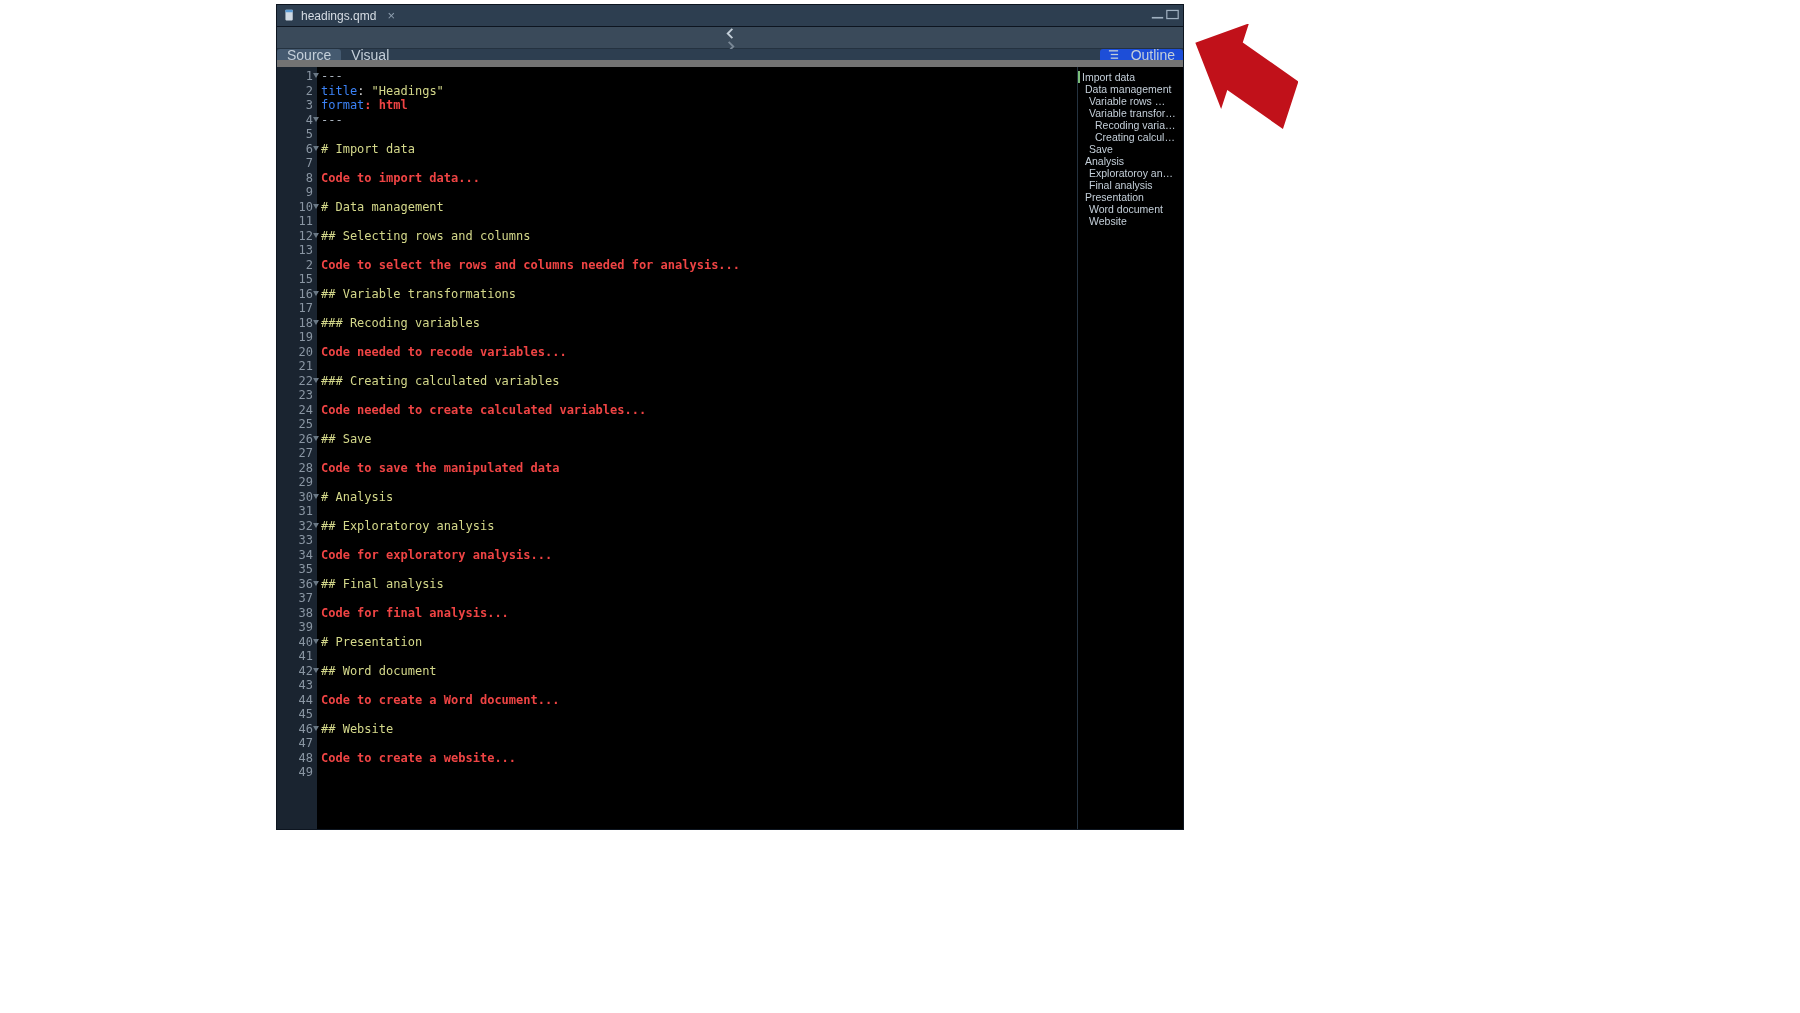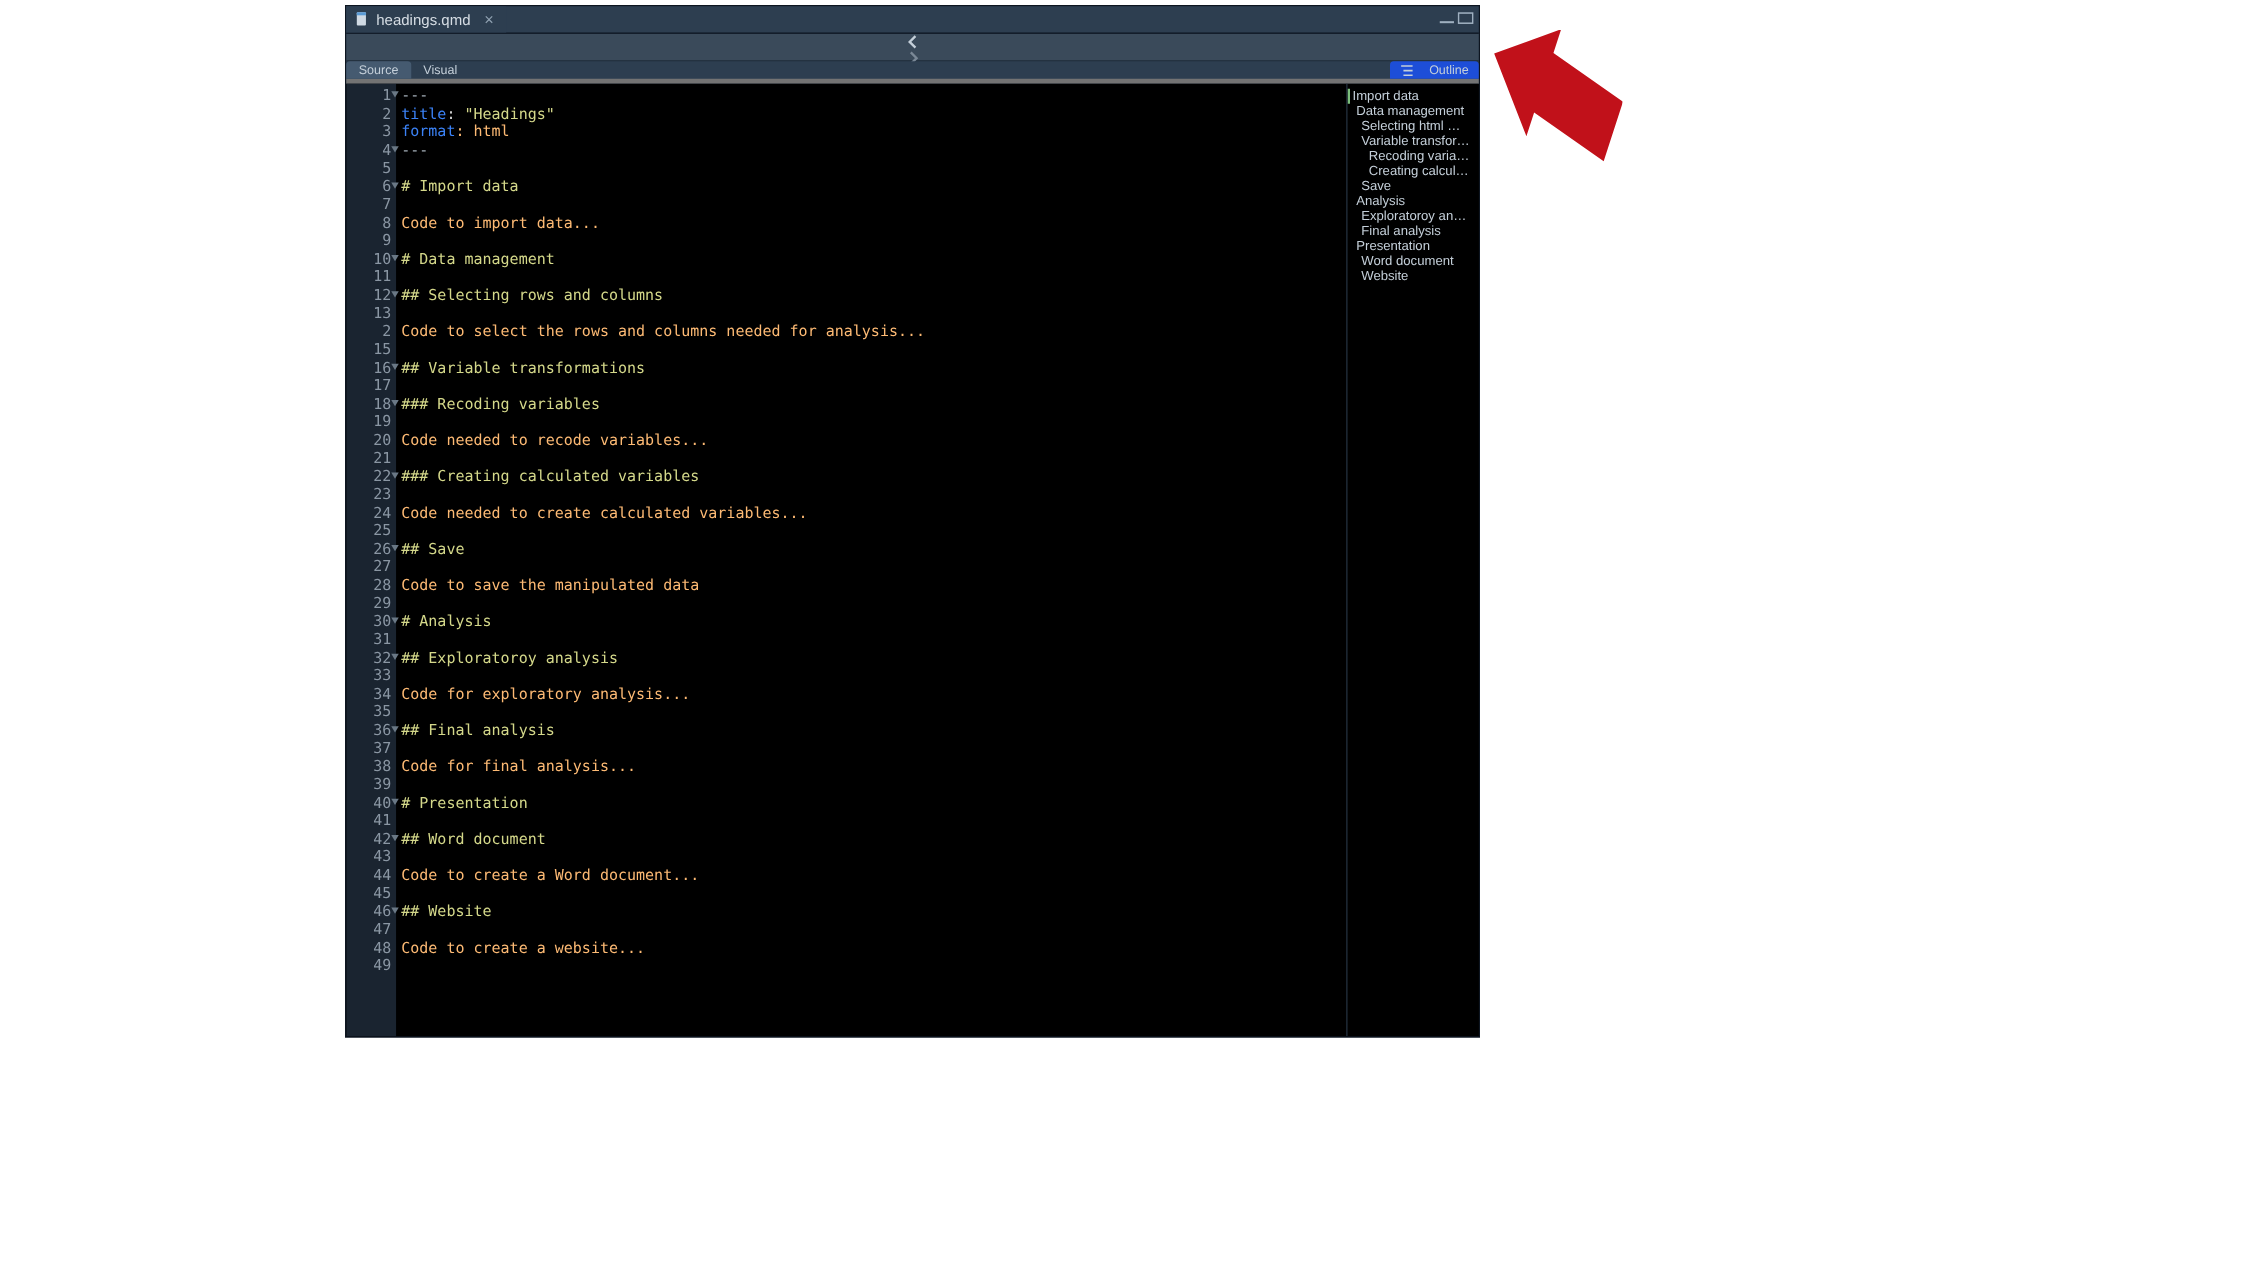--- a/index.html
+++ b/index.html
@@ -106,22 +106,22 @@
     border-right: 3px solid transparent;
     border-top: 4px solid #d6dde4;
     margin-left: 3px;
   }
   
   .subbar {
     height: 18px;
     background: #2d3e50;
     display: flex;
     align-items: stretch;
-    border-bottom: 4px solid #737373;
-    font-size: 10px;
+    border-bottom: 7px solid #737373;
+    font-size: 14px;
     color: #c4cfd9;
     justify-content: center;
   }
   .subbar .mode-btn {
     padding: 0 10px;
     display: flex;
     align-items: center;
   }
   .subbar .mode-btn.active {
     background: #455a70;
@@ -175,21 +175,21 @@
     font-size: 12px;
     padding: 2px 0 0 4px;
     white-space: pre;
   }
   .code .row {
     height: 14.5px;
     line-height: 14.5px;
   }
   .tok-key   { color: #3b82f6; }  
   .tok-str   { color: #d4d88a; }  
-  .tok-plain { color: #fdba74; }
+  .tok-plain { color: #ef4444; font-weight: bold; }
   .tok-delim { color: #a9b3bd; }  
   .tok-punct { color: #d8d8d8; }
   
   .outline-panel {
     width: 106px;
     background: #000;
     border-left: 1px solid #243240;
     color: #c4cfd9;
     font-size: 10.5px;
     padding: 4px 3px;
@@ -423,21 +423,21 @@
         <div class="ln">45</div>
         <div class="ln">46<span class="fold"></span></div>
         <div class="ln">47</div>
         <div class="ln">48</div>
         <div class="ln">49</div>
       </div>
     <div class="code" id="code"><div class="row"><span class="tok-delim">---</span></div><div class="row"><span class="tok-key">title</span><span class="tok-punct">: </span><span class="tok-str">"Headings"</span></div><div class="row"><span class="tok-key">format</span><span class="tok-plain">: html</span></div><div class="row"><span class="tok-delim">---</span></div><div class="row"><span class="tok-plain"></span></div><div class="row"><span class="tok-str"># Import data</span></div><div class="row"><span class="tok-plain"></span></div><div class="row"><span class="tok-plain">Code to import data...</span></div><div class="row"><span class="tok-plain"></span></div><div class="row"><span class="tok-str"># Data management</span></div><div class="row"><span class="tok-plain"></span></div><div class="row"><span class="tok-str">## Selecting rows and columns</span></div><div class="row"><span class="tok-plain"></span></div><div class="row"><span class="tok-plain">Code to select the rows and columns needed for analysis...</span></div><div class="row"><span class="tok-plain"></span></div><div class="row"><span class="tok-str">## Variable transformations</span></div><div class="row"><span class="tok-plain"></span></div><div class="row"><span class="tok-str">### Recoding variables</span></div><div class="row"><span class="tok-plain"></span></div><div class="row"><span class="tok-plain">Code needed to recode variables...</span></div><div class="row"><span class="tok-plain"></span></div><div class="row"><span class="tok-str">### Creating calculated variables</span></div><div class="row"><span class="tok-plain"></span></div><div class="row"><span class="tok-plain">Code needed to create calculated variables...</span></div><div class="row"><span class="tok-plain"></span></div><div class="row"><span class="tok-str">## Save</span></div><div class="row"><span class="tok-plain"></span></div><div class="row"><span class="tok-plain">Code to save the manipulated data</span></div><div class="row"><span class="tok-plain"></span></div><div class="row"><span class="tok-str"># Analysis</span></div><div class="row"><span class="tok-plain"></span></div><div class="row"><span class="tok-str">## Exploratoroy analysis</span></div><div class="row"><span class="tok-plain"></span></div><div class="row"><span class="tok-plain">Code for exploratory analysis...</span></div><div class="row"><span class="tok-plain"></span></div><div class="row"><span class="tok-str">## Final analysis</span></div><div class="row"><span class="tok-plain"></span></div><div class="row"><span class="tok-plain">Code for final analysis...</span></div><div class="row"><span class="tok-plain"></span></div><div class="row"><span class="tok-str"># Presentation</span></div><div class="row"><span class="tok-plain"></span></div><div class="row"><span class="tok-str">## Word document</span></div><div class="row"><span class="tok-plain"></span></div><div class="row"><span class="tok-plain">Code to create a Word document...</span></div><div class="row"><span class="tok-plain"></span></div><div class="row"><span class="tok-str">## Website</span></div><div class="row"><span class="tok-plain"></span></div><div class="row"><span class="tok-plain">Code to create a website...</span></div><div class="row"><span class="tok-plain"></span></div></div>
     <div class="outline-panel" id="outline">
         <div class="oitem lvl1 active">Import data</div>
         <div class="oitem lvl1">Data management</div>
-        <div class="oitem lvl2">Selecting html …</div>
+        <div class="oitem lvl2">Variable rows …</div>
         <div class="oitem lvl2">Variable transfor…</div>
         <div class="oitem lvl3">Recoding varia…</div>
         <div class="oitem lvl3">Creating calcul…</div>
         <div class="oitem lvl2">Save</div>
         <div class="oitem lvl1">Analysis</div>
         <div class="oitem lvl2">Exploratoroy an…</div>
         <div class="oitem lvl2">Final analysis</div>
         <div class="oitem lvl1">Presentation</div>
         <div class="oitem lvl2">Word document</div>
         <div class="oitem lvl2">Website</div>

